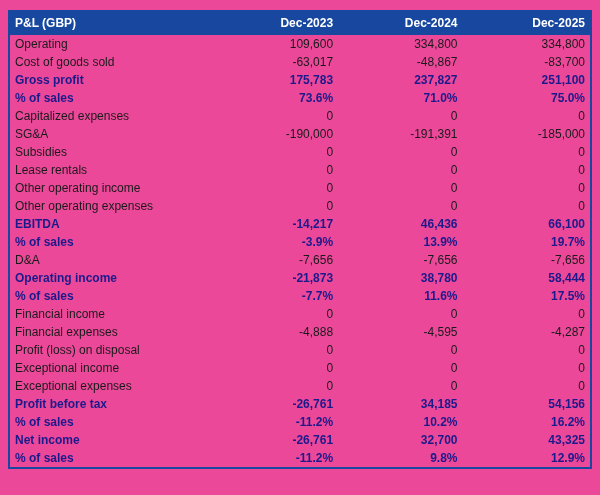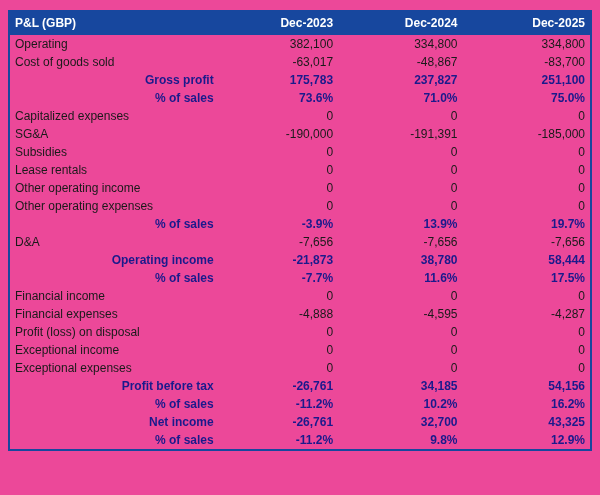--- a/index.html
+++ b/index.html
@@ -51,21 +51,20 @@
     text-align: right;
     padding-right: 5px;
   }
   .pnl-table tbody td {
     color: #1a1a1a;
     font-weight: normal;
   }
   .pnl-table tbody tr.bold td {
     color: var(--bold-text, #1A1A8C);
     font-weight: bold;
-    text-align: right;
   }
 </style>
 </head>
 <body>
 
 <div class="page">
   <table class="pnl-table">
     <colgroup>
       <col class="c-label">
         <col class="c-val">
@@ -76,21 +75,21 @@
       <tr>
         <th class="label-col">P&amp;L (GBP)</th>
         <th class="val-col">Dec-2023</th>
         <th class="val-col">Dec-2024</th>
         <th class="val-col">Dec-2025</th>
       </tr>
     </thead>
     <tbody id="pnl-body">
         <tr>
           <td class="label-col">Operating</td>
-          <td class="val-col">382,100</td>
+          <td class="val-col">109,600</td>
           <td class="val-col">334,800</td>
           <td class="val-col">334,800</td>
         </tr>
         <tr>
           <td class="label-col">Cost of goods sold</td>
           <td class="val-col">-63,017</td>
           <td class="val-col">-48,867</td>
           <td class="val-col">-83,700</td>
         </tr>
         <tr class="bold">
@@ -133,20 +132,26 @@
           <td class="label-col">Other operating income</td>
           <td class="val-col">0</td>
           <td class="val-col">0</td>
           <td class="val-col">0</td>
         </tr>
         <tr>
           <td class="label-col">Other operating expenses</td>
           <td class="val-col">0</td>
           <td class="val-col">0</td>
           <td class="val-col">0</td>
+        </tr>
+        <tr class="bold">
+          <td class="label-col">EBITDA</td>
+          <td class="val-col">-14,217</td>
+          <td class="val-col">46,436</td>
+          <td class="val-col">66,100</td>
         </tr>
         <tr class="bold">
           <td class="label-col">% of sales</td>
           <td class="val-col">-3.9%</td>
           <td class="val-col">13.9%</td>
           <td class="val-col">19.7%</td>
         </tr>
         <tr>
           <td class="label-col">D&amp;A</td>
           <td class="val-col">-7,656</td>

